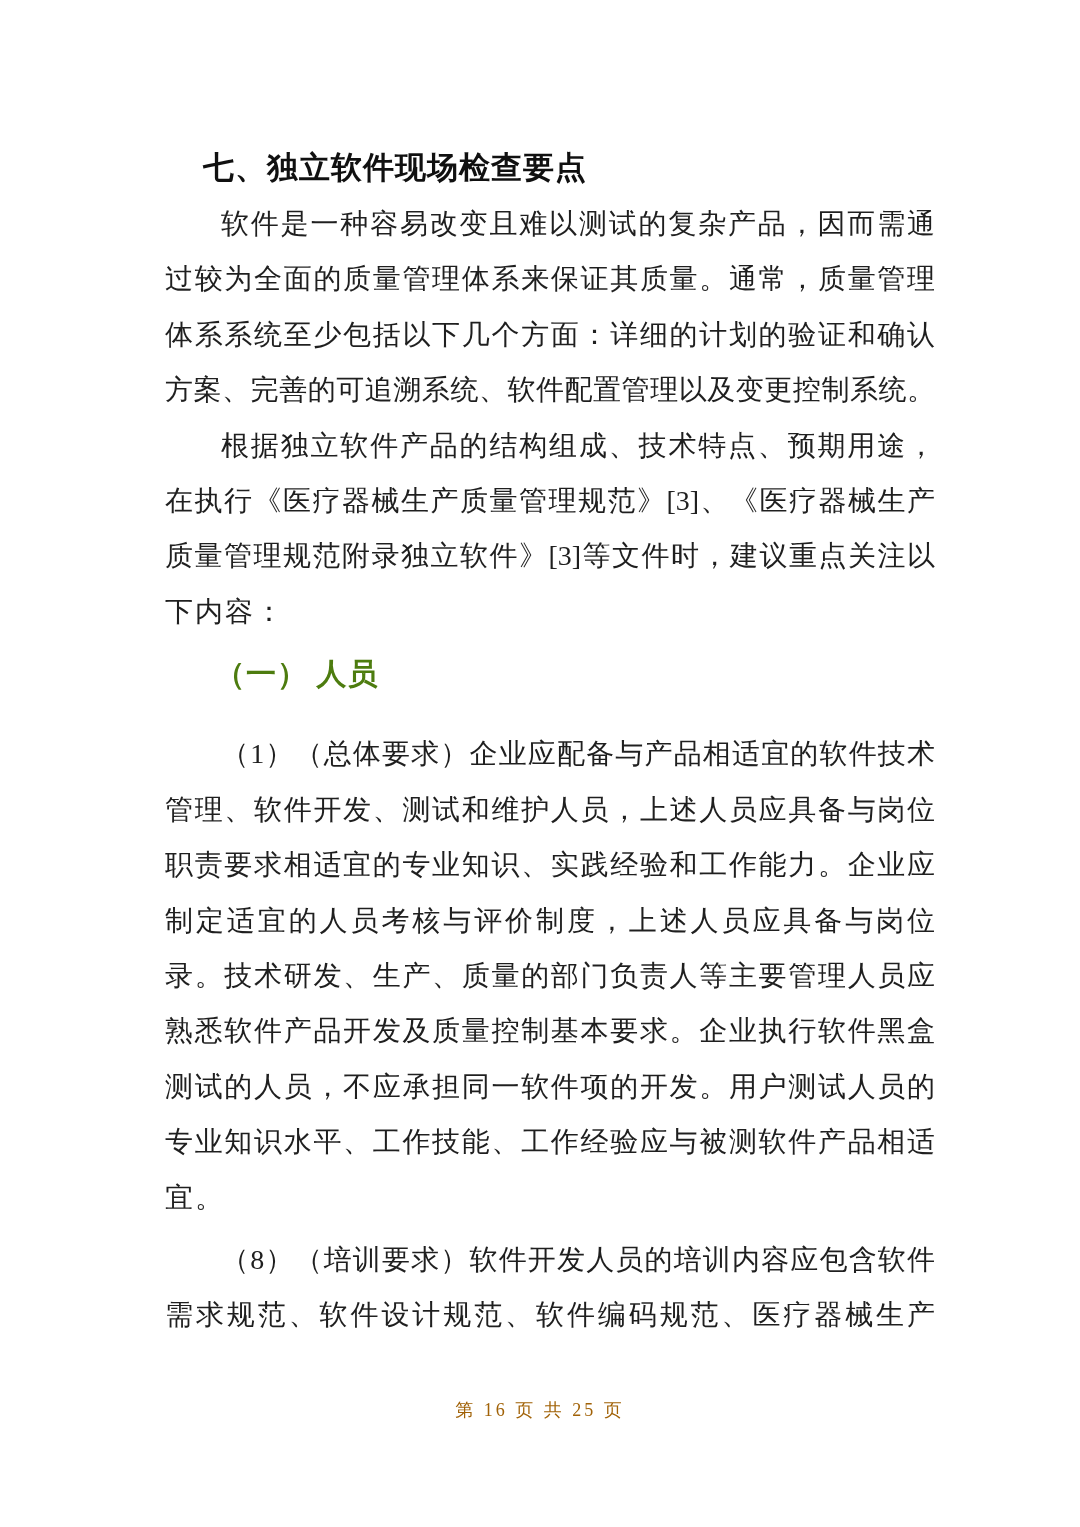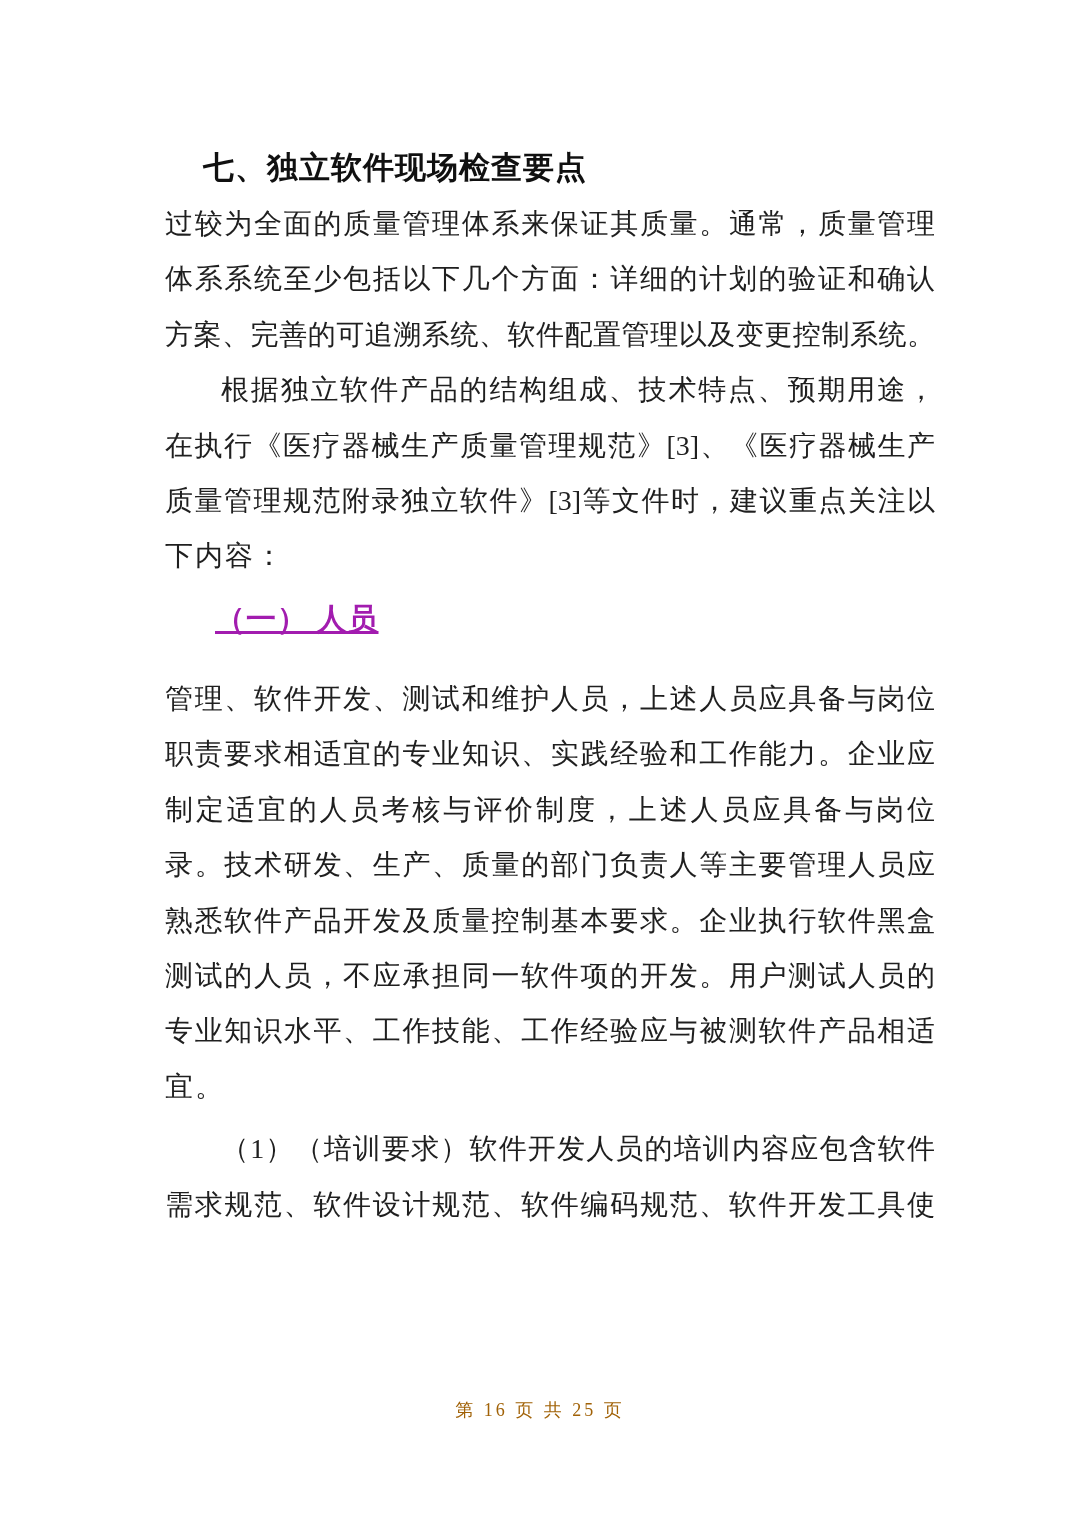--- a/index.html
+++ b/index.html
@@ -49,26 +49,25 @@
     letter-spacing: 2px;
   }
   .ind {
     text-indent: 56px;
   }
   .sub-heading {
     margin-top: 7px;
     padding-left: 50px;
     font-size: 30px;
     font-weight: bold;
-    color: #a21caf;
+    color: #4d7c0f;
     line-height: 55.4px;
     height: 55.4px;
     letter-spacing: 1px;
     white-space: nowrap;
-    text-decoration: underline;
   }
   .gap-top {
     margin-top: 7px;
   }
   .footer {
     position: absolute;
     left: 0;
     width: 1080px;
     top: 1398px;
     text-align: center;
@@ -78,41 +77,43 @@
   }
 </style>
 </head>
 <body>
 
 <div class="page">
   <div class="content">
 
     <h1 class="doc-title">七、独立软件现场检查要点</h1>
 
+    <div class="line j ind">软件是一种容易改变且难以测试的复杂产品，因而需通</div>
     <div class="line j">过较为全面的质量管理体系来保证其质量。通常，质量管理</div>
     <div class="line j">体系系统至少包括以下几个方面：详细的计划的验证和确认</div>
     <div class="line j">方案、完善的可追溯系统、软件配置管理以及变更控制系统。</div>
 
     <div class="line j ind">根据独立软件产品的结构组成、技术特点、预期用途，</div>
     <div class="line j">在执行《医疗器械生产质量管理规范》[3]、《医疗器械生产</div>
     <div class="line j">质量管理规范附录独立软件》[3]等文件时，建议重点关注以</div>
     <div class="line left">下内容：</div>
 
     <h2 class="sub-heading">（一） 人员</h2>
 
+    <div class="line j ind">（1）（总体要求）企业应配备与产品相适宜的软件技术</div>
     <div class="line j">管理、软件开发、测试和维护人员，上述人员应具备与岗位</div>
     <div class="line j">职责要求相适宜的专业知识、实践经验和工作能力。企业应</div>
     <div class="line j">制定适宜的人员考核与评价制度，上述人员应具备与岗位</div>
     <div class="line j">录。技术研发、生产、质量的部门负责人等主要管理人员应</div>
     <div class="line j">熟悉软件产品开发及质量控制基本要求。企业执行软件黑盒</div>
     <div class="line j">测试的人员，不应承担同一软件项的开发。用户测试人员的</div>
     <div class="line j">专业知识水平、工作技能、工作经验应与被测软件产品相适</div>
     <div class="line left">宜。</div>
 
-    <div class="line j ind gap-top">（1）（培训要求）软件开发人员的培训内容应包含软件</div>
-    <div class="line j">需求规范、软件设计规范、软件编码规范、软件开发工具使</div>
+    <div class="line j ind gap-top">（8）（培训要求）软件开发人员的培训内容应包含软件</div>
+    <div class="line j">需求规范、软件设计规范、软件编码规范、医疗器械生产</div>
 
   </div>
 
   <div class="footer">
     <span>第 16 页 共 25 页</span>
   </div>
 </div>
 
 </body></html>

